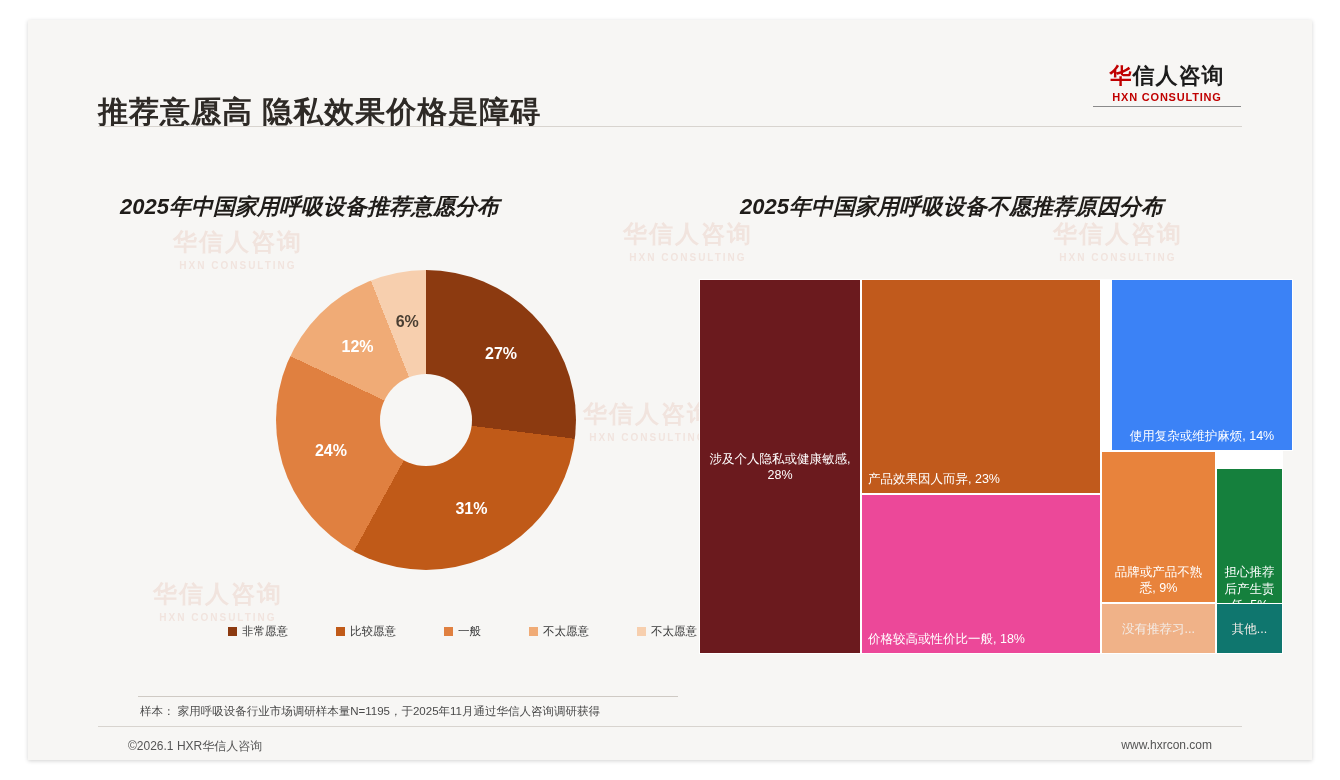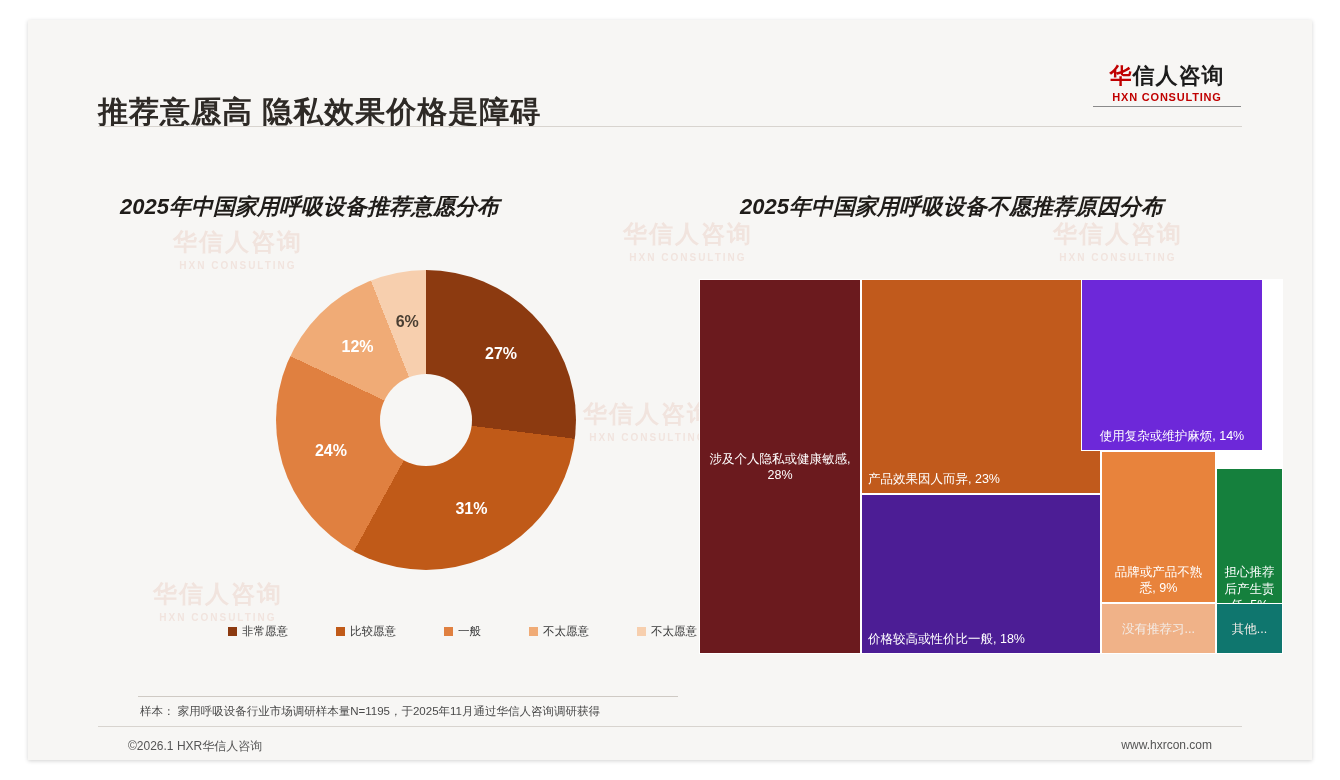--- a/index.html
+++ b/index.html
@@ -325,24 +325,24 @@
     </div>
 
 
   <div class="treemap" id="treemap">
       <div class="tm-cell" style="left: 0px; top: 0px; width: 162px; height: 375px; background: rgb(107, 26, 30);">
         <div class="tm-label mid">涉及个人隐私或健康敏感, 28%</div>
       </div>
       <div class="tm-cell" style="left: 162px; top: 0px; width: 240px; height: 215px; background: rgb(193, 90, 28);">
         <div class="tm-label left">产品效果因人而异, 23%</div>
       </div>
-      <div class="tm-cell" style="left: 162px; top: 215px; width: 240px; height: 160px; background: #4c1d95;">
+      <div class="tm-cell" style="left: 162px; top: 215px; width: 240px; height: 160px; background: #ec4899;">
         <div class="tm-label left">价格较高或性价比一般, 18%</div>
       </div>
-      <div class="tm-cell" style="left: 382px; top: 0px; width: 182px; height: 172px; background: #6d28d9;">
+      <div class="tm-cell" style="left: 412px; top: 0px; width: 182px; height: 172px; background: #3b82f6;">
         <div class="tm-label">使用复杂或维护麻烦, 14%</div>
       </div>
       <div class="tm-cell" style="left: 402px; top: 172px; width: 115px; height: 152px; background: rgb(232, 131, 60);">
         <div class="tm-label">品牌或产品不熟悉, 9%</div>
       </div>
       <div class="tm-cell" style="left: 517px; top: 189px; width: 67px; height: 152px; background: #15803d;">
         <div class="tm-label">担心推荐后产生责任, 5%</div>
       </div>
       <div class="tm-cell" style="left: 402px; top: 324px; width: 115px; height: 51px; background: rgb(240, 178, 136);">
         <div class="tm-label mid muted">没有推荐习...</div>

